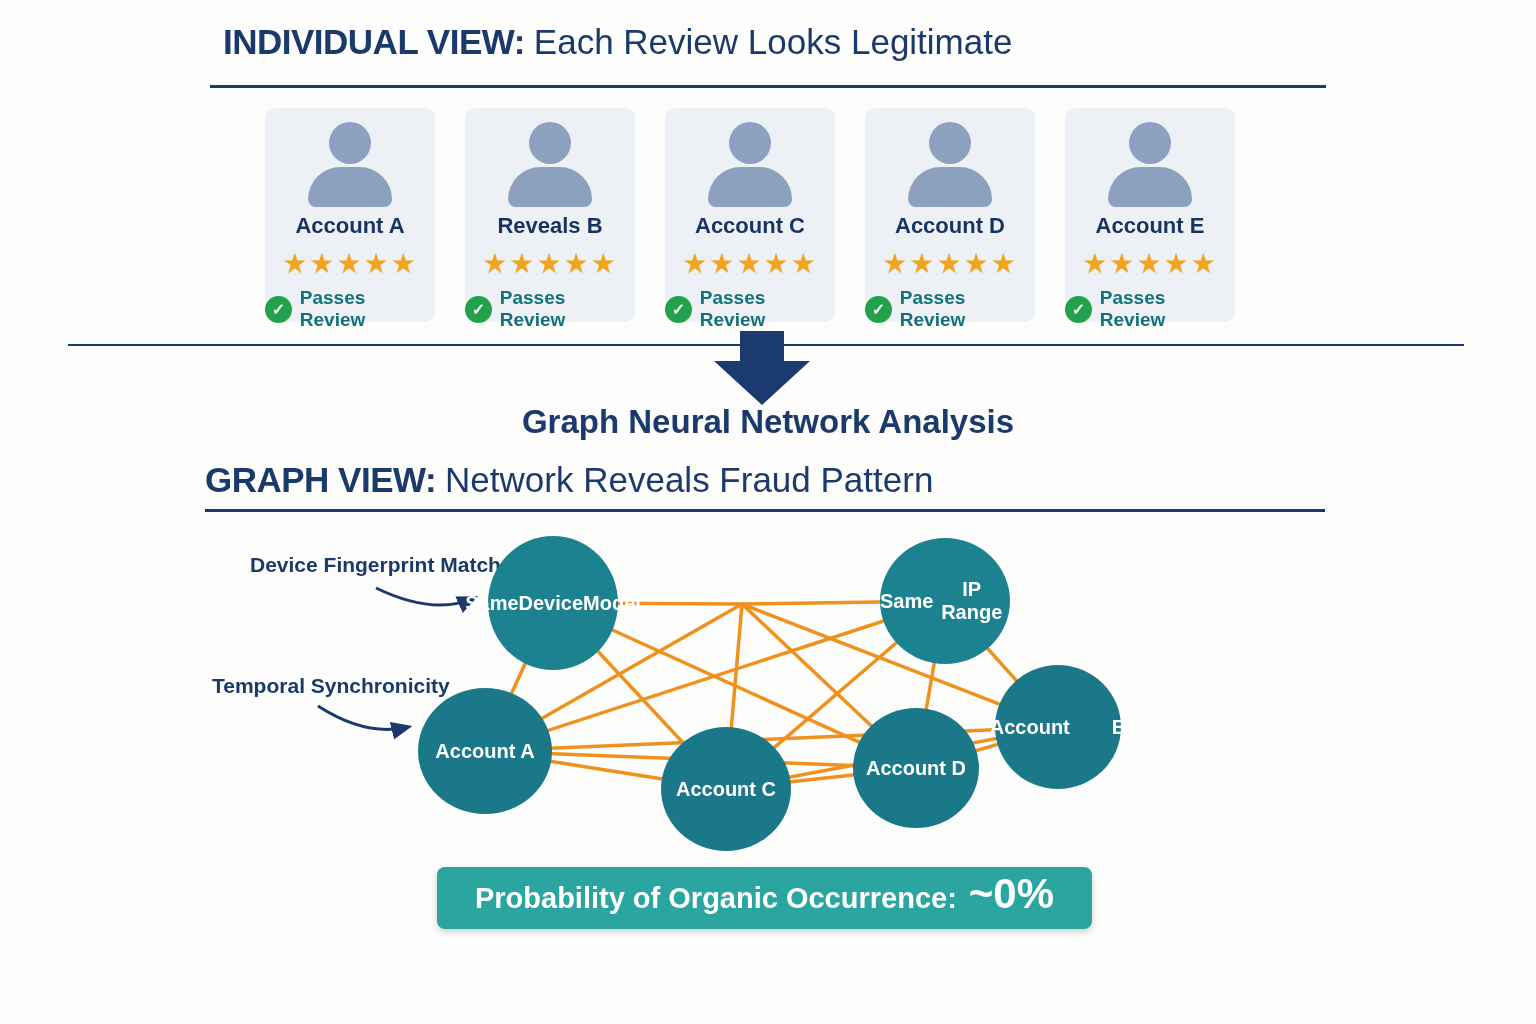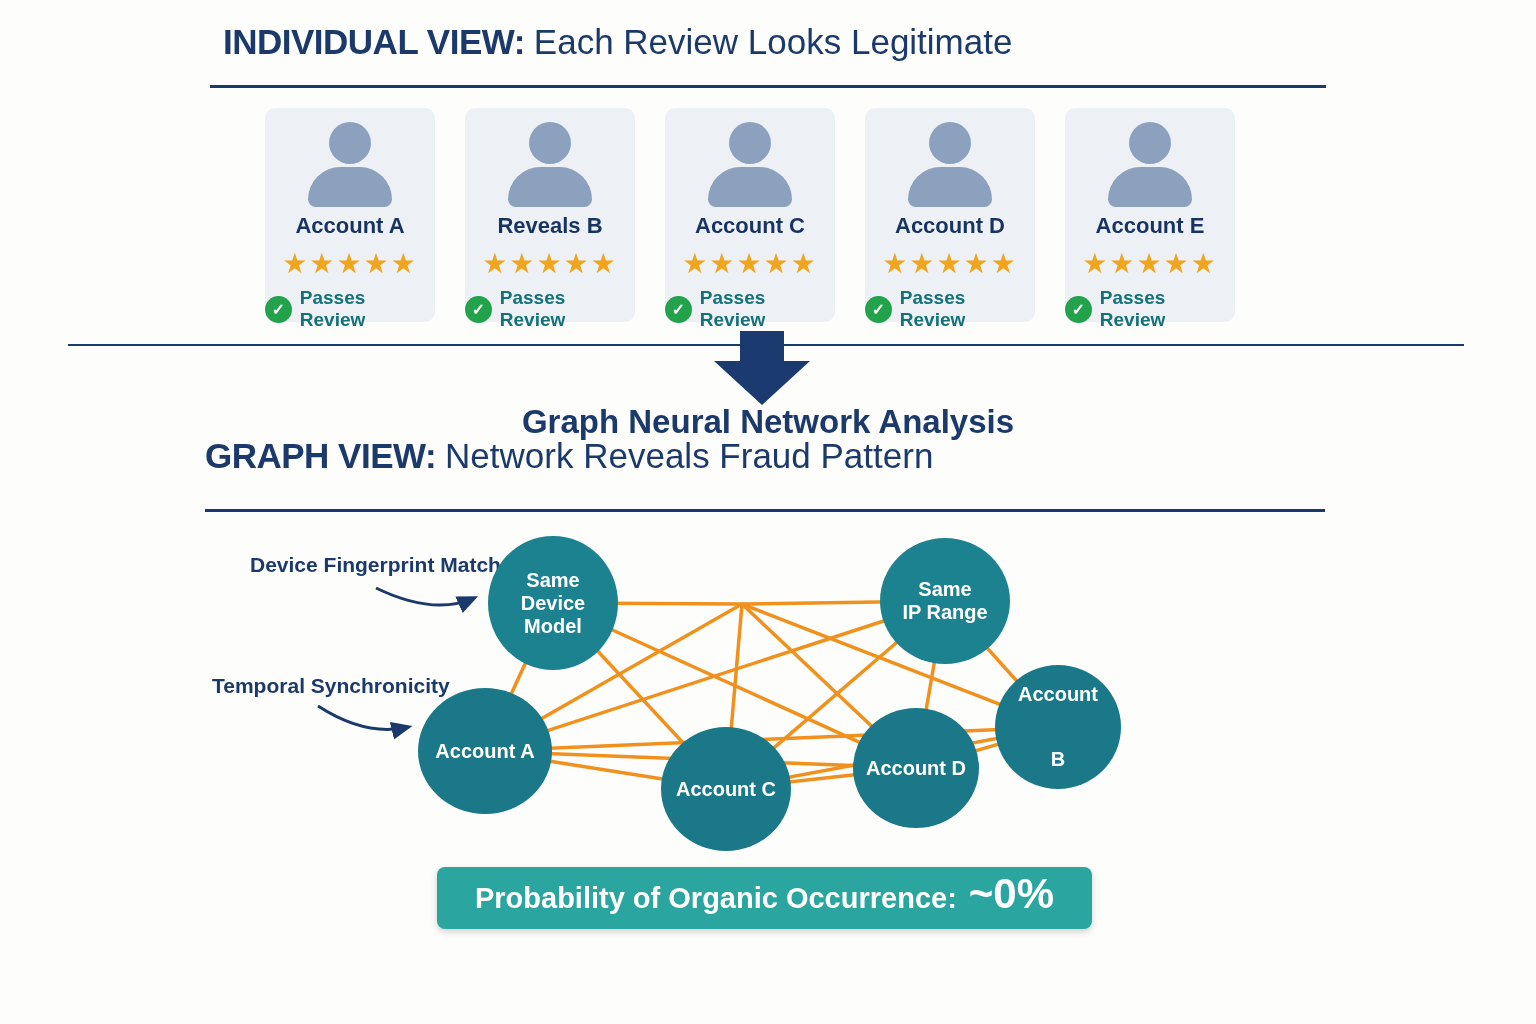--- a/index.html
+++ b/index.html
@@ -36,21 +36,21 @@
   #down-arrow{position:absolute;left:714px;top:331px;z-index:2;}
   .gnn{position:absolute;left:0;top:403px;width:1536px;text-align:center;
        font-size:33px;font-weight:bold;color:#1b3a6b;}
 
   
   #graph-svg{position:absolute;left:0;top:0;z-index:1;pointer-events:none;}
   #graph-layer{position:absolute;left:0;top:0;width:1536px;height:1024px;z-index:2;pointer-events:none;padding-left:48px;}
   line.edge{stroke:#f0911d;stroke-width:3.5px;}
   path.anno-arrow{stroke:#1b3a6b;stroke-width:3px;fill:none;}
   .graph-node{
-    position:absolute;border-radius:50%;display:flex;flex-direction:column;
+    position:absolute;border-radius:50%;display:flex;flex-direction:row;
     align-items:center;justify-content:center;color:#fff;font-weight:bold;
     font-size:20px;line-height:23px;text-align:center;
   }
   .anno{position:absolute;color:#1b3a6b;font-size:21px;font-weight:bold;white-space:nowrap;}
 
   
   .banner{
     position:absolute;left:437px;top:867px;width:655px;height:62px;
     background:#2ba59f;border-radius:8px;display:flex;align-items:baseline;
     justify-content:center;gap:12px;box-shadow:0 3px 7px rgba(0,0,0,0.18);
@@ -133,21 +133,21 @@
     </div>
   </div>
 </div>
 
 <div class="rule" style="left:68px;top:344px;width:1396px;height:2px;"></div>
 <svg id="down-arrow" width="96" height="74" viewBox="0 0 96 74">
   <polygon points="26,0 70,0 70,30 96,30 48,74 0,30 26,30" fill="#1b3a70"></polygon>
 </svg>
 <div class="gnn">Graph Neural Network Analysis</div>
 
-<div class="section-title" style="left:205px;top:436px;text-align:center;">
+<div class="section-title" style="left:205px;top:460px;text-align:center;">
   <span class="strong">GRAPH VIEW:</span><span class="rest">Network Reveals Fraud Pattern</span>
 </div>
 <div class="rule" style="left:205px;top:509px;width:1120px;height:3px;"></div>
 
 <svg id="graph-svg" width="1536" height="1024" viewBox="0 0 1536 1024">
   <defs>
     <marker id="arrowhead" orient="auto" markerWidth="8" markerHeight="8" refX="5.5" refY="3">
       <path d="M0,0 L7,3 L0,6 z" fill="#1b3a6b"></path>
     </marker>
   </defs>

